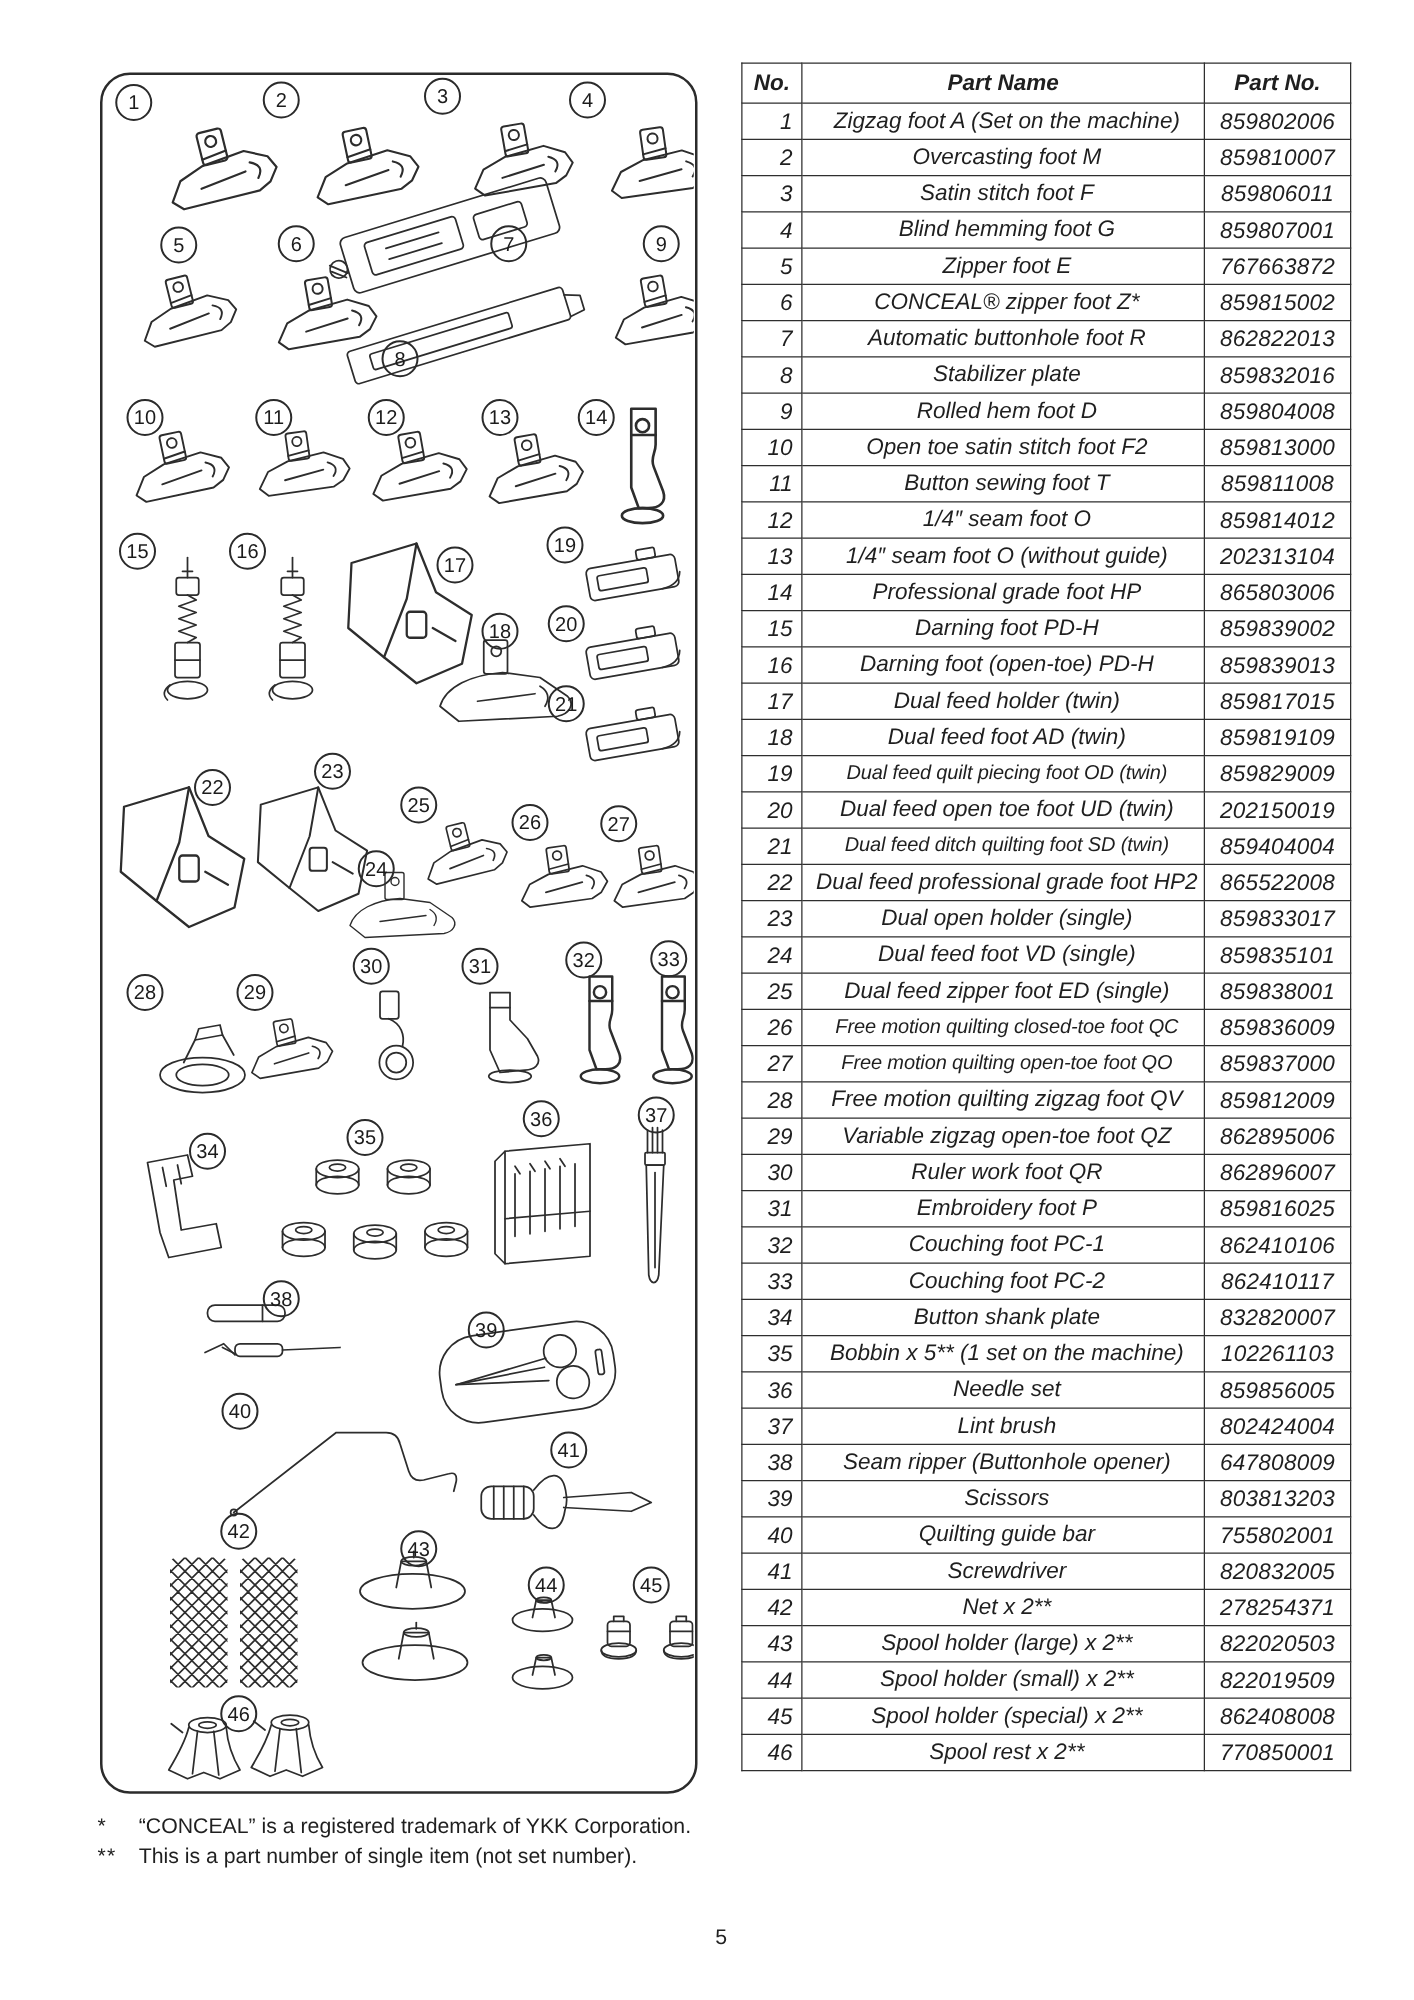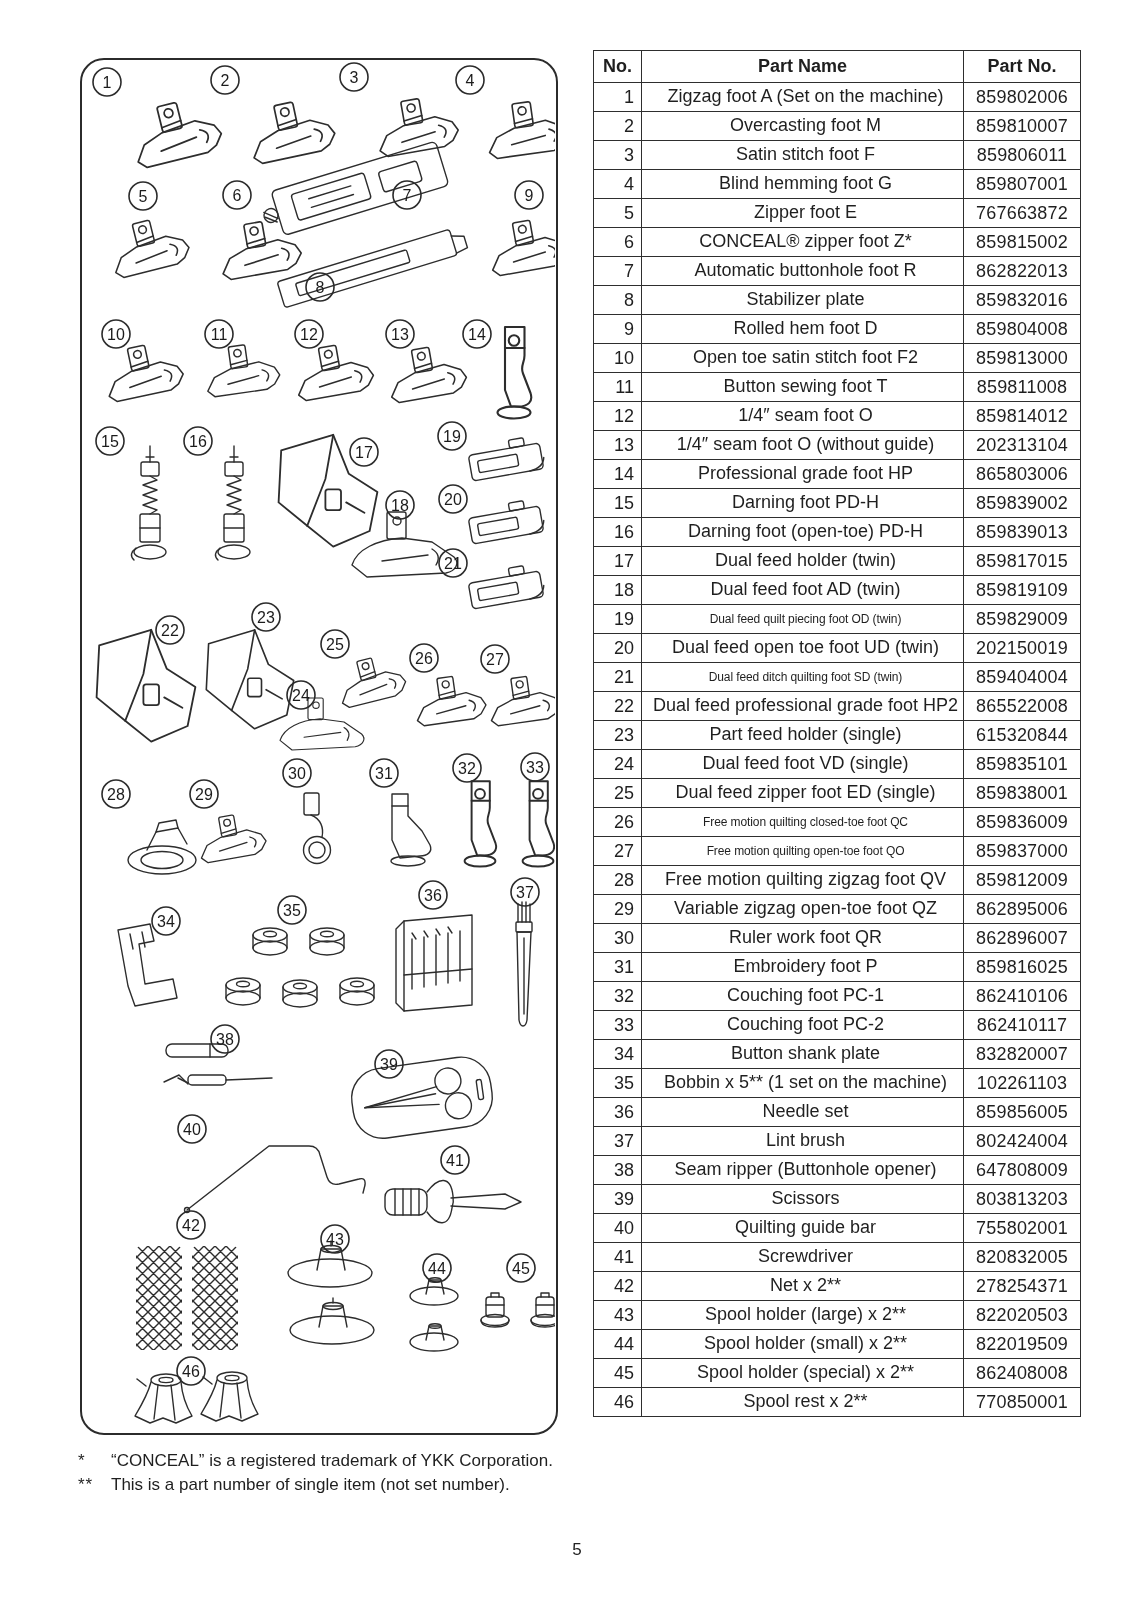--- a/index.html
+++ b/index.html
@@ -17,28 +17,28 @@
     background:#fff;
   }
   .diagram-box svg{display:block;margin-top:0;}
   .art *{fill:none;stroke:#2d2d2d;stroke-width:1.4;stroke-linecap:round;stroke-linejoin:round;}
   .numc{fill:none;stroke:#2b2b2b;stroke-width:1.6;}
   .numt{font-size:16px;fill:#1c1c1c;text-anchor:middle;font-family:"Liberation Sans",sans-serif;}
 
   
   .right-col{position:absolute;left:593px;top:50px;width:487px;}
   .title{font-size:21px;font-weight:bold;margin:0 0 14px 8px;letter-spacing:0.2px;color:#151515;}
-  table{border-collapse:collapse;width:487px;table-layout:fixed;font-size:18px;color:#1f1f1f;}
+  table{border-collapse:collapse;width:487px;table-layout:fixed;font-size:18px;color:#1f1f1f;font-style:italic;}
   th,td{border:1.6px solid #2e2e2e;padding:0;overflow:hidden;}
   thead th{height:31px;font-weight:bold;font-size:18px;text-align:center;}
   tbody tr{height:29px;}
   td.c-no{text-align:right;padding:2px 7px 2px 0;}
   td.c-name{text-align:center;padding:2px 3px 2px 9px;line-height:1.22;}
   td.c-pn{text-align:center;letter-spacing:0.2px;}
-  tr.cond td.c-name{font-size:12px;letter-spacing:-0.1px;}
+  tr.cond td.c-name{font-size:16px;letter-spacing:-0.1px;}
 
   
   .footnotes{position:absolute;left:78px;top:1449px;width:482px;font-size:17px;line-height:1.4;color:#1f1f1f;}
   .footnote{display:flex;}
   .fn-marker{flex:0 0 33px;letter-spacing:1px;}
   .fn-text{flex:1;}
 
   .page-number{position:absolute;left:557px;top:1540px;width:40px;text-align:center;font-size:17px;color:#222;}
 </style>
 </head>
@@ -741,22 +741,22 @@
             <td class="c-name">Dual feed ditch quilting foot SD (twin)</td>
             <td class="c-pn">859404004</td>
           </tr>
           <tr>
             <td class="c-no">22</td>
             <td class="c-name">Dual feed professional grade foot HP2</td>
             <td class="c-pn">865522008</td>
           </tr>
           <tr>
             <td class="c-no">23</td>
-            <td class="c-name">Part feed holder (single)</td>
-            <td class="c-pn">615320844</td>
+            <td class="c-name">Dual open holder (single)</td>
+            <td class="c-pn">859833017</td>
           </tr>
           <tr>
             <td class="c-no">24</td>
             <td class="c-name">Dual feed foot VD (single)</td>
             <td class="c-pn">859835101</td>
           </tr>
           <tr>
             <td class="c-no">25</td>
             <td class="c-name">Dual feed zipper foot ED (single)</td>
             <td class="c-pn">859838001</td>

